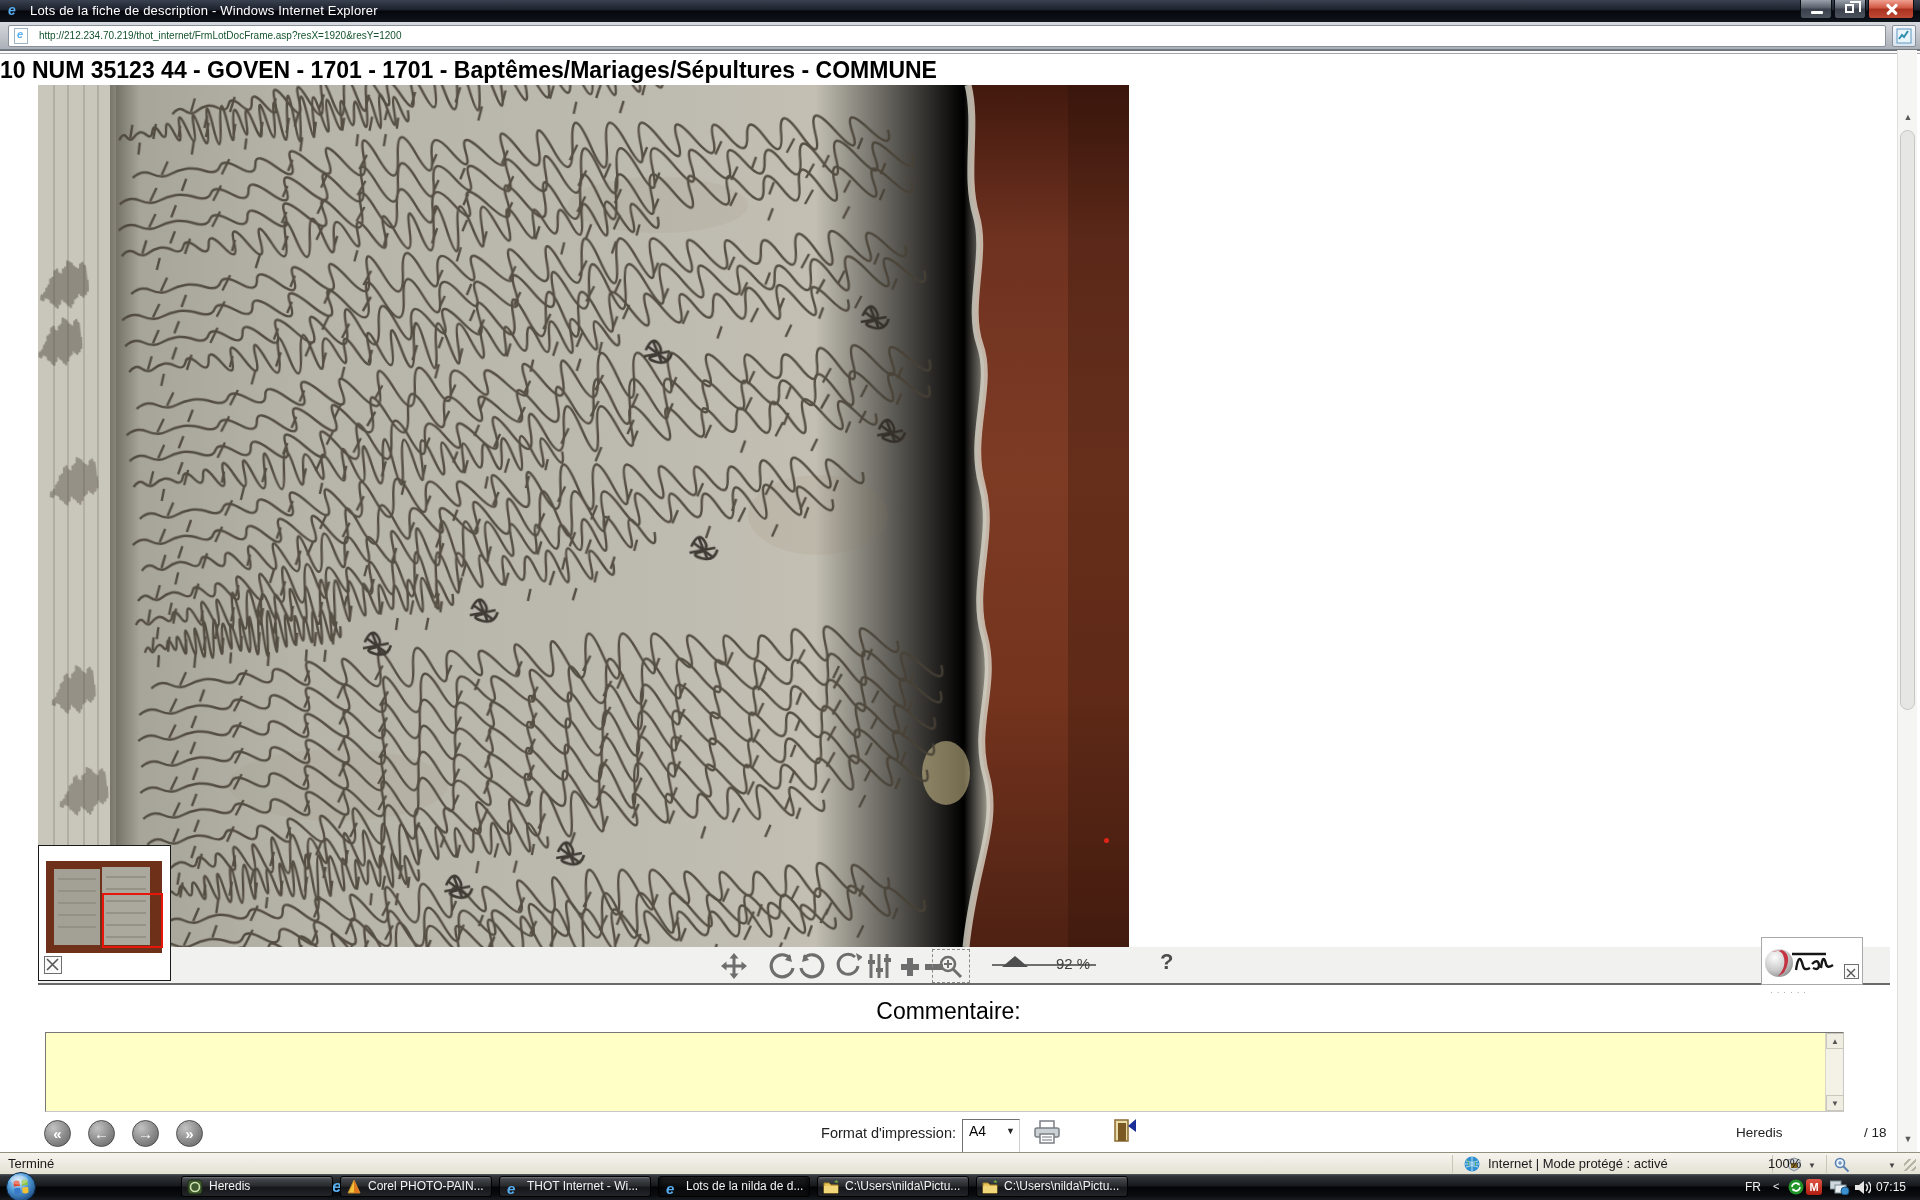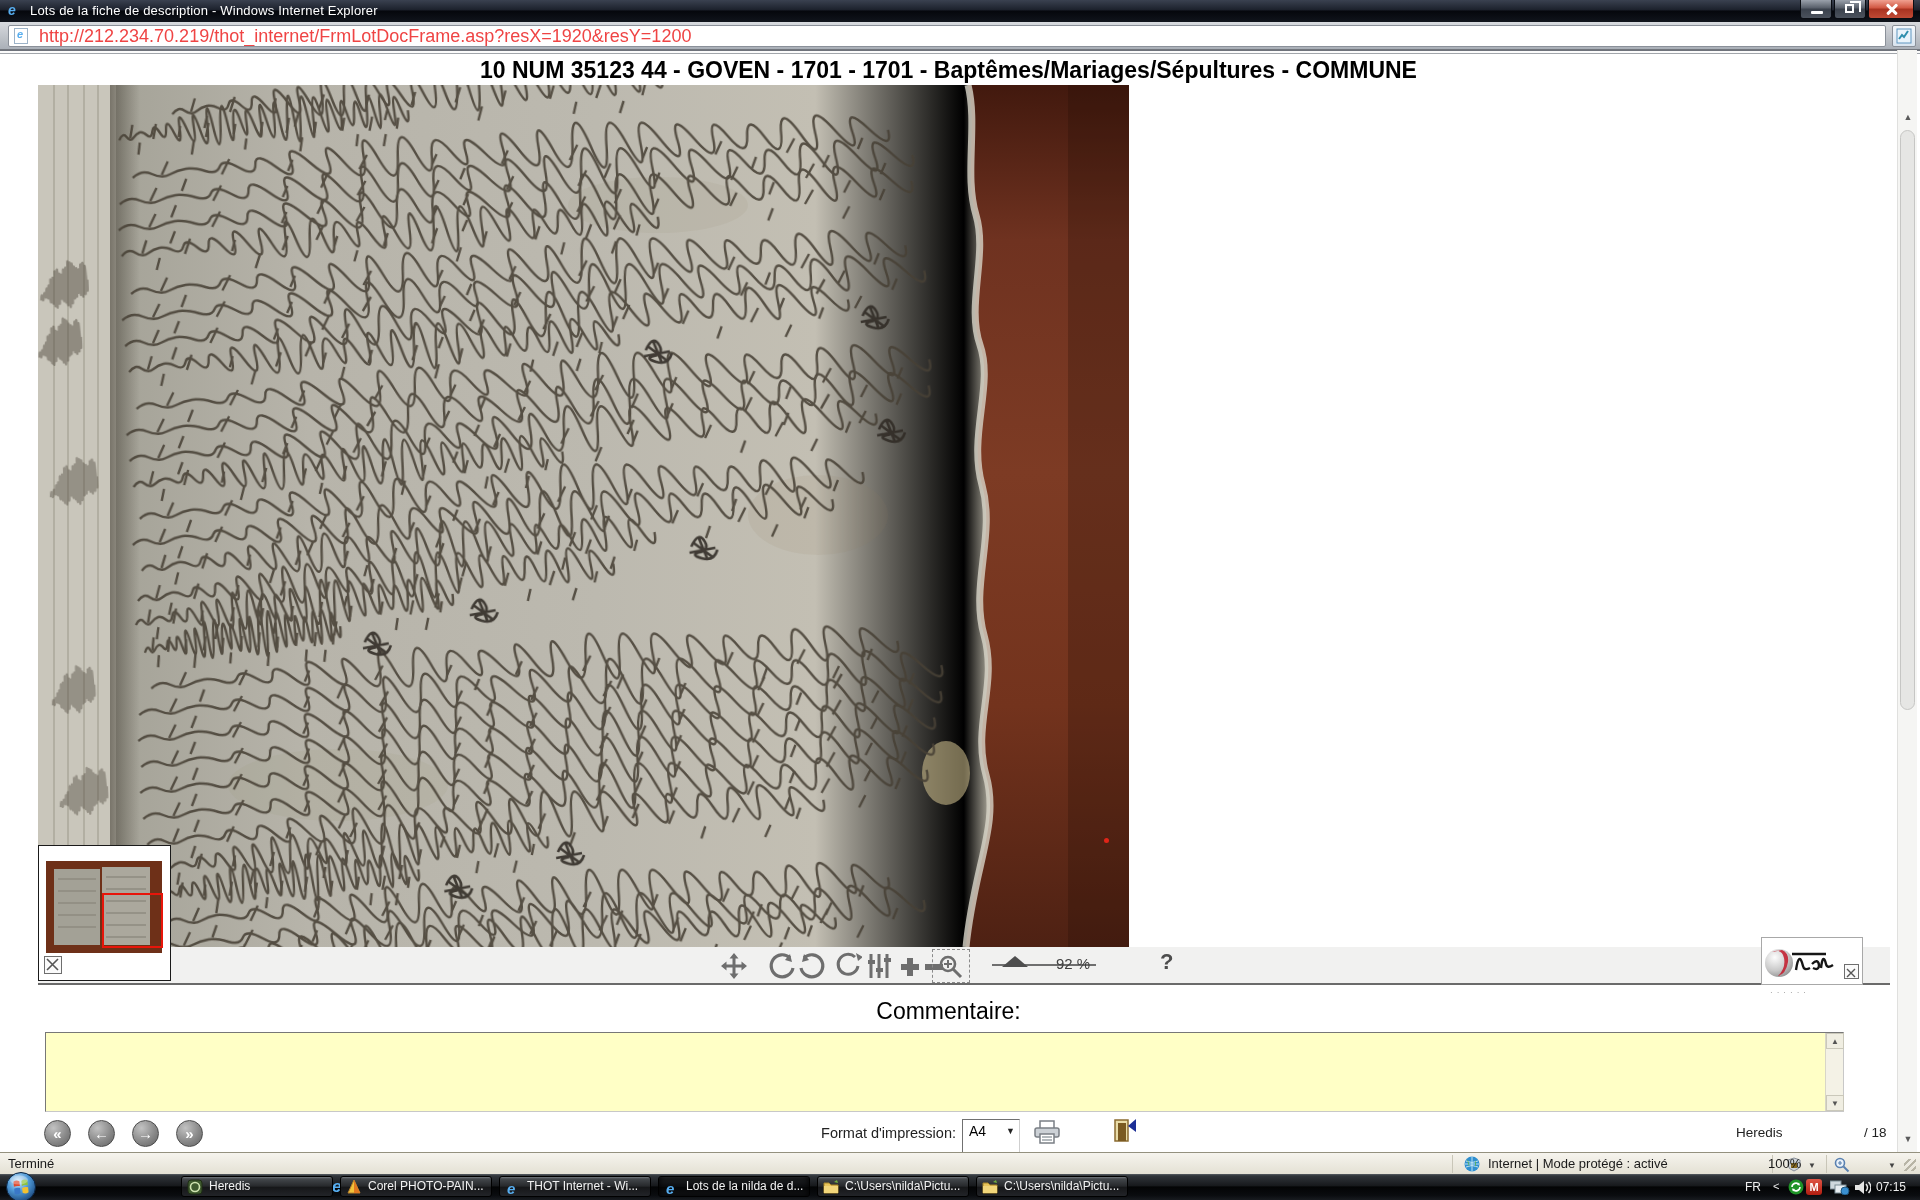--- a/index.html
+++ b/index.html
@@ -22,34 +22,34 @@
   #btn-max i{position:absolute;left:10px;top:4px;width:9px;height:9px;border:2px solid #fff;background:transparent}
   #btn-max i:after{content:"";position:absolute;left:3px;top:-5px;width:9px;height:9px;border:2px solid #fff;border-left:none;border-bottom:none}
   #btn-close i,#btn-close i:after{position:absolute;left:16px;top:8px;width:14px;height:2.5px;background:#fff;border-radius:1px}
   #btn-close i{transform:rotate(45deg)}
   #btn-close i:after{content:"";left:0;top:0;transform:rotate(-90deg)}
 
   
   #addressbar{position:absolute;left:0;top:22px;width:1920px;height:28px;
     background:linear-gradient(180deg,#d7dade 0%,#bfc3c9 55%,#aab0b8 100%);border-bottom:1px solid #73777e}
   #urlfield{position:absolute;left:8px;top:3px;width:1878px;height:22px;background:#fff;
-    border:1px solid #8a9099;border-radius:2px;font-size:18px;color:#ef4444;line-height:20px;padding-left:30px;
+    border:1px solid #8a9099;border-radius:2px;font-size:10px;color:#14532d;line-height:20px;padding-left:30px;
     white-space:nowrap;overflow:hidden}
   #page-ic{position:absolute;left:14px;top:6px;width:14px;height:16px;background:#fff;border:1px solid #9db3c8}
   #page-ic span{position:absolute;left:2px;top:-1px;font-size:11px}
   #gobtn{position:absolute;left:1892px;top:3px;width:24px;height:22px;border:1px solid #8a9099;border-radius:2px;
     background:linear-gradient(180deg,#f4f8fc,#d9e4ef)}
 
   
   .sep1{position:absolute;left:0;top:50px;width:1920px;height:1px;background:#6f737b}
   .sep2{position:absolute;left:0;top:51px;width:1920px;height:2px;background:#fbfbfb}
   .sep3{position:absolute;left:0;top:53px;width:1920px;height:1px;background:#a2a6ab}
 
   
-  #heading{position:absolute;left:0;top:57px;width:1897px;text-align:center;
+  #heading{position:absolute;left:0;top:57px;width:1897px;text-align:left;
     font-size:23px;font-weight:bold;color:#000}
 
   
   #photo{position:absolute;left:38px;top:85px;width:1091px;height:862px;overflow:hidden}
   #red-dot{position:absolute;left:1066px;top:753px;width:5px;height:5px;background:#e02518;border-radius:50%}
 
   
   #vtoolbar{position:absolute;left:38px;top:947px;width:1852px;height:38px;background:#f1f1f0;border-bottom:2px solid #6a6a6a}
   .vt-ic{position:absolute;top:952px}
   #zoombox{position:absolute;left:932px;top:949px;width:38px;height:34px;border:1px dashed #8a8a8a}

